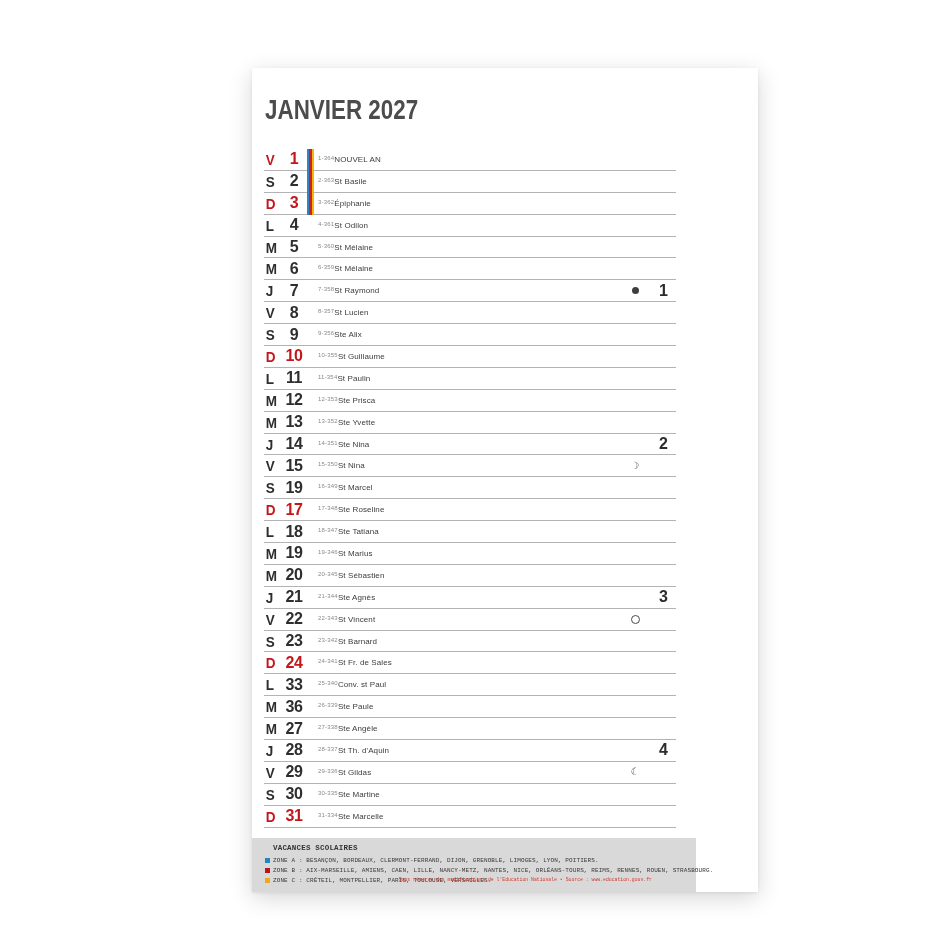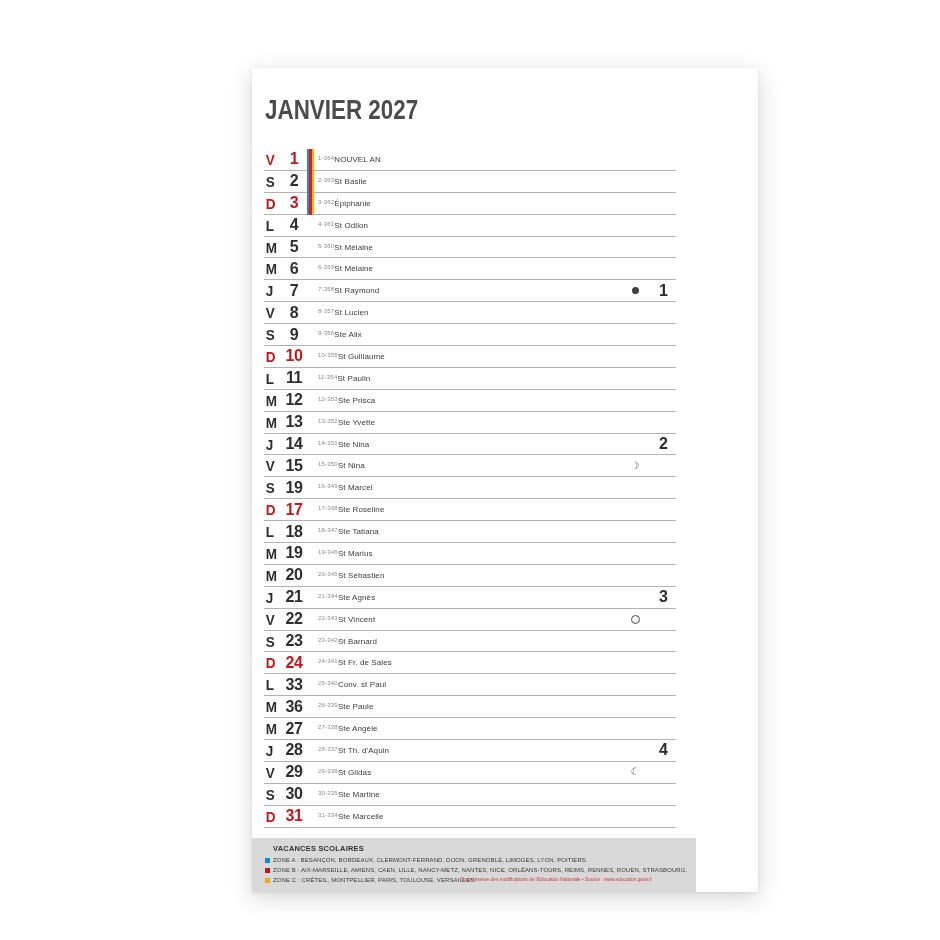--- a/index.html
+++ b/index.html
@@ -57,20 +57,21 @@
   .moon-full{width:7px;height:7px;border-radius:50%;border:1px solid #4a4a4a;background:#fff;box-sizing:content-box;}
   .moon-cres{font-family:"DejaVu Sans",sans-serif;font-size:10px;color:#444;line-height:1;}
   .week{
     position:absolute;right:8px;top:0;height:100%;
     display:flex;align-items:center;
     font-size:16px;font-weight:bold;color:#2c2c2c;
   }
   .footer{
     position:absolute;left:0;top:770px;width:444px;height:54px;
     background:#d9d9d9;
+    font-family:Liberation Mono, monospace;
   }
   .footer-title{
     position:absolute;left:21px;top:6px;font-size:7.5px;font-weight:bold;color:#333;
     letter-spacing:.2px;
   }
   .zone-line{
     position:absolute;left:13px;font-size:6px;color:#3a3a3a;white-space:nowrap;
     display:flex;align-items:center;letter-spacing:.1px;
   }
   .zone-a{top:19px;} .zone-b{top:29px;} .zone-c{top:39px;}

